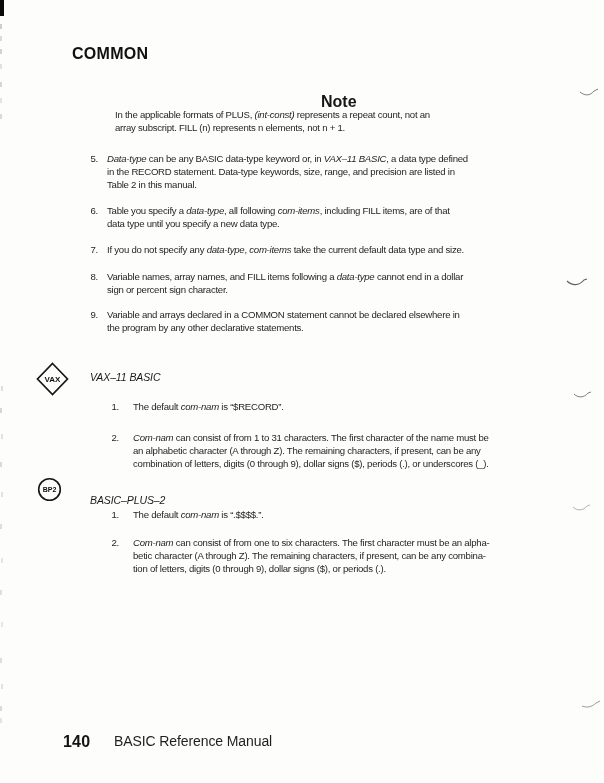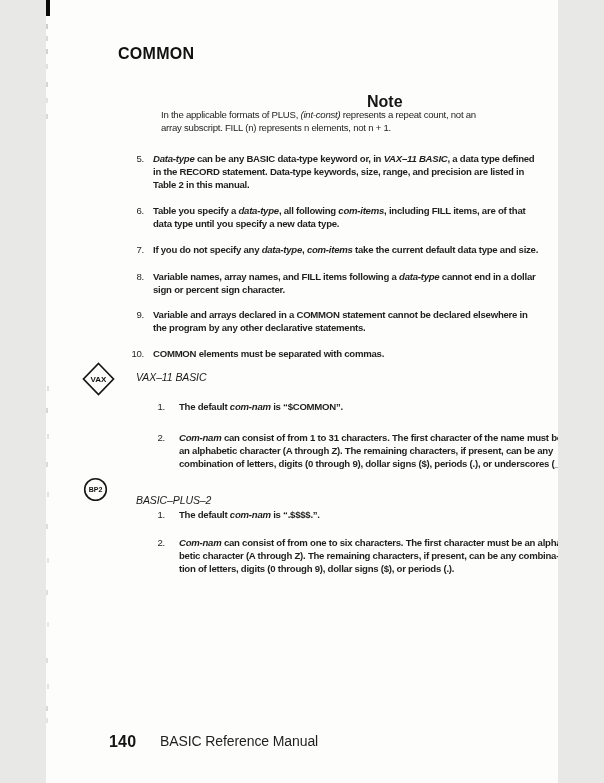--- a/index.html
+++ b/index.html
@@ -1,18 +1,18 @@
 <!DOCTYPE html>
 <html><head>
 <meta charset="utf-8">
 <style>
   html, body { margin: 0; padding: 0; background: #e8e8e6; }
   .page {
     position: relative;
-    width: 512px;
+    width: 604px;
     height: 783px;
     margin: 0 auto;
     background: #fdfdfb;
     overflow: hidden;
     font-family: "Liberation Sans", "DejaVu Sans", sans-serif;
     color: #1f1f1f;
     -webkit-font-smoothing: antialiased;
   }
   
   .corner-bar {
@@ -57,21 +57,21 @@
   .note-body {
     position: absolute; left: 115px; top: 108px;
     font-size: 9.6px; line-height: 13px; letter-spacing: -0.25px;
     white-space: pre;
   }
   
   .item { position: absolute; font-size: 9.6px; line-height: 13px; letter-spacing: -0.25px; }
   .item .num {
     position: absolute; left: 0; top: 0; text-align: right; white-space: pre;
   }
-  .item .txt { white-space: pre; font-weight: bold; }
+  .item .txt { white-space: pre; }
   .item.main { left: 80px; }
   .item.main .num { width: 18px; }
   .item.main .txt { margin-left: 27px; }
   .item.sub { left: 100px; }
   .item.sub .num { width: 19px; }
   .item.sub .txt { margin-left: 33px; }
   .it { font-style: italic; }
   
   .section-title {
     position: absolute; left: 90px;
@@ -121,34 +121,30 @@
   <div class="item main" style="top:270px">
     <span class="num">8.</span>
     <div class="txt"><span>Variable names, array names, and FILL items following a </span><span class="it">data-type</span><span> cannot end in a dollar
 sign or percent sign character.</span></div>
   </div>
   <div class="item main" style="top:308px">
     <span class="num">9.</span>
     <div class="txt"><span>Variable and arrays declared in a COMMON statement cannot be declared elsewhere in
 the program by any other declarative statements.</span></div>
   </div>
-  <div class="item main" style="top:347px">
-    <span class="num">10.</span>
-    <div class="txt"><span>COMMON elements must be separated with commas.</span></div>
-  </div>
 
   <svg class="badge" style="left:36px;top:362px" width="33" height="34" viewBox="0 0 33 34">
     <polygon points="16.5,1.5 31.5,17 16.5,32.5 1.5,17" fill="none" stroke="#161616" stroke-width="1.7"></polygon>
     <text x="16.5" y="19.8" text-anchor="middle" font-size="8" font-weight="bold" font-family="Liberation Sans, DejaVu Sans, sans-serif" fill="#111">VAX</text>
   </svg>
   <div class="section-title" style="top:371px">VAX–11 BASIC</div>
 
   <div class="item sub" style="top:400px">
     <span class="num">1.</span>
-    <div class="txt"><span>The default </span><span class="it">com-nam</span><span> is “$COMMON”.</span></div>
+    <div class="txt"><span>The default </span><span class="it">com-nam</span><span> is “$RECORD”.</span></div>
   </div>
   <div class="item sub" style="top:431px">
     <span class="num">2.</span>
     <div class="txt"><span class="it">Com-nam</span><span> can consist of from 1 to 31 characters. The first character of the name must be
 an alphabetic character (A through Z). The remaining characters, if present, can be any
 combination of letters, digits (0 through 9), dollar signs ($), periods (.), or underscores (_).</span></div>
   </div>
 
   <svg class="badge" style="left:37px;top:477px" width="25" height="25" viewBox="0 0 25 25">
     <circle cx="12.5" cy="12.5" r="10.8" fill="none" stroke="#161616" stroke-width="1.6"></circle>

